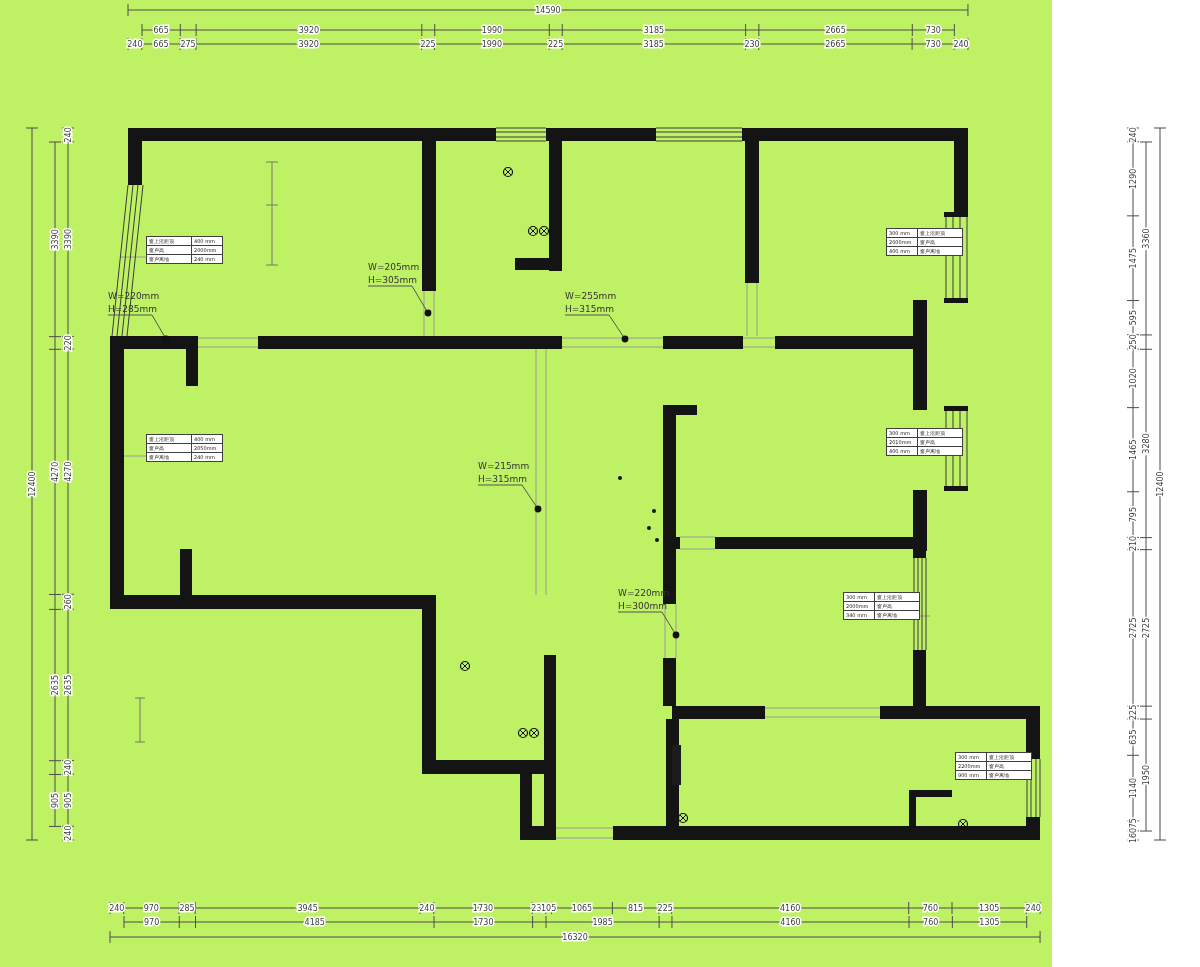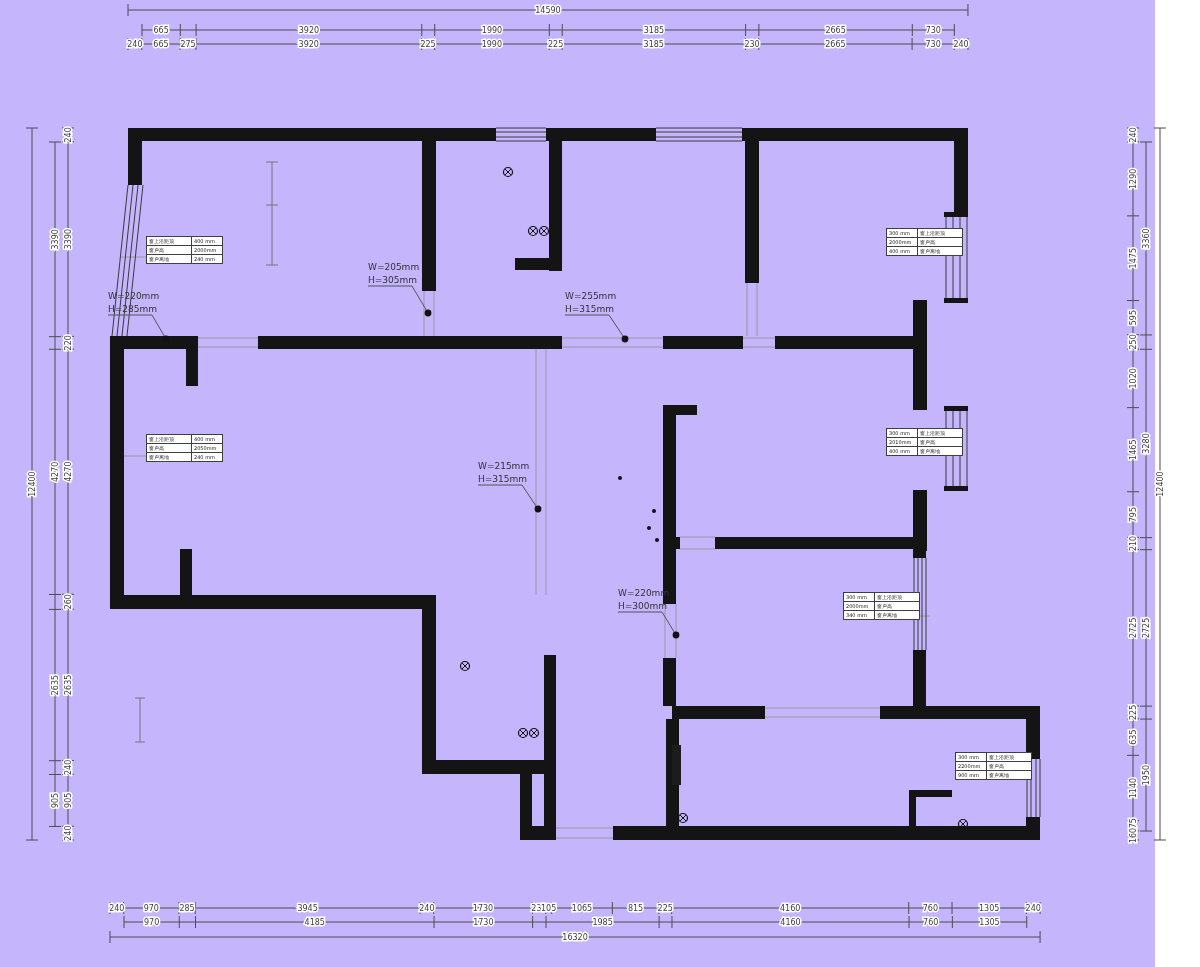--- a/index.html
+++ b/index.html
@@ -1,18 +1,18 @@
 <!DOCTYPE html>
 <html><head>
 <meta charset="utf-8">
 <style>
   html,body{margin:0;padding:0;background:#fff;}
   body{width:1200px;height:967px;overflow:hidden;position:relative;
        font-family:"DejaVu Sans",sans-serif;}
-  #stage{position:absolute;left:0;top:0;width:1155px;height:967px;background:#c4b5fd;}
+  #stage{position:absolute;left:0;top:0;width:1052px;height:967px;background:#bef264;}
   svg{position:absolute;left:0;top:0;}
   svg text{font-family:"DejaVu Sans",sans-serif;}
   .wt{position:absolute;border:1px solid #3f3f3f;background:#fff;z-index:5;}
   .wt .r{display:flex;border-top:1px solid #3f3f3f;}
   .wt .r:first-child{border-top:none;}
   .wt .c{font-size:5px;line-height:1.6;padding:0 2px;white-space:nowrap;color:#222;}
   .wt .cb{border-right:1px solid #3f3f3f;}
   .wt .lbl{width:40px;}
   .wt .val{width:26px;}
 </style>

